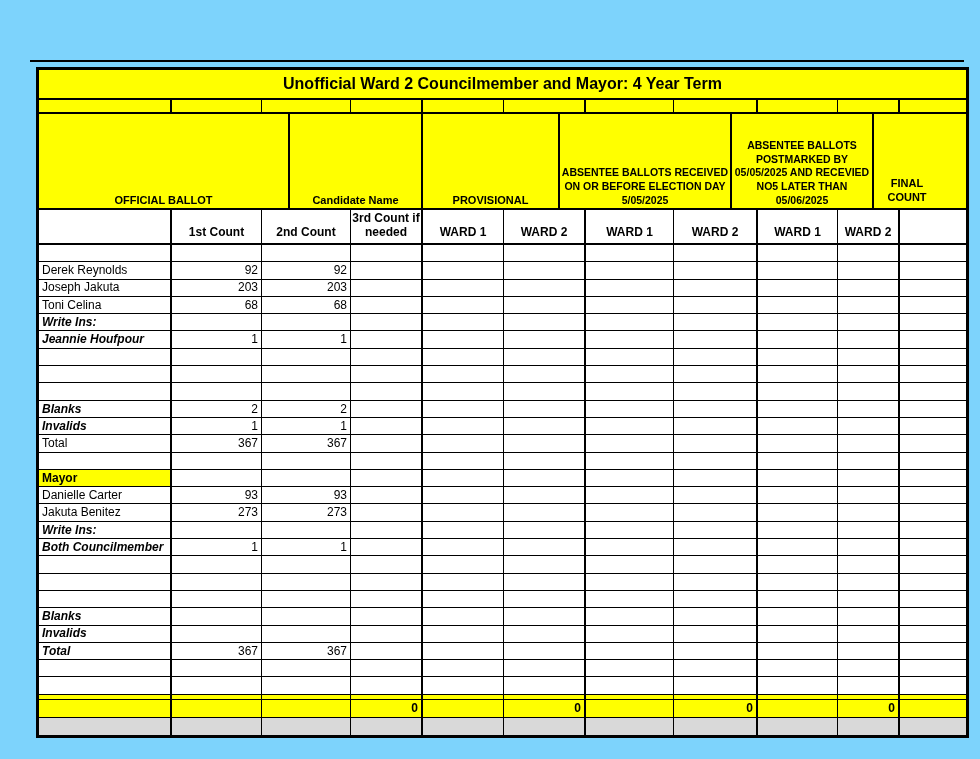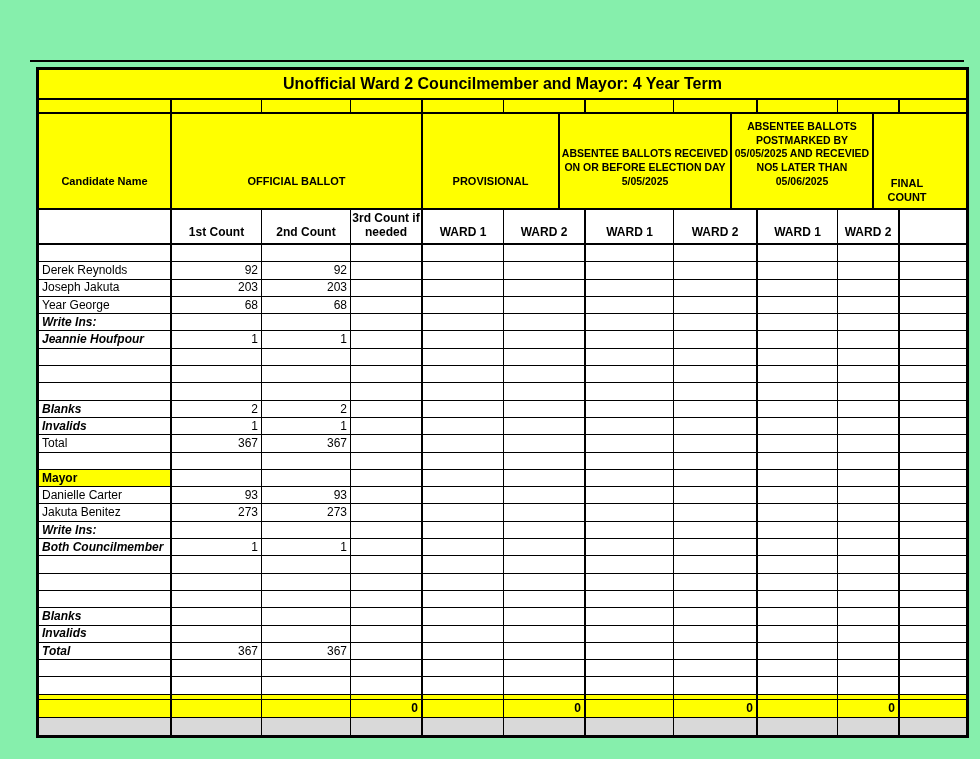--- a/index.html
+++ b/index.html
@@ -1,18 +1,18 @@
 <!DOCTYPE html>
 <html><head>
 <meta charset="utf-8">
 <style>
   * { margin:0; padding:0; box-sizing:border-box; }
   html,body { width:980px; height:759px; background:#ffffff; overflow:hidden;
               font-family:"Liberation Sans", sans-serif; color:#000; }
-  .page { position:relative; width:980px; height:759px; background:#86efac; }
+  .page { position:relative; width:980px; height:759px; background:#7dd3fc; }
 
   .top-rule { position:absolute; left:30px; top:60px; width:934px; height:2px; background:#000; }
 
   .sheet { position:absolute; left:36px; top:67px; width:933px; border:3px solid #000; background:#fff; }
 
   .trow { display:flex; border-bottom:1px solid #000; height:17.3px; }
   .cell { border-right:1px solid #000; overflow:hidden; white-space:nowrap;
           display:flex; align-items:center; font-size:12px; line-height:1.05; }
 
   
@@ -36,21 +36,21 @@
 
   .title-row { height:30px; background:#FFFF00; border-bottom:2px solid #000;
                display:flex; align-items:center; justify-content:center; }
   .title-text { font-size:16px; font-weight:bold; }
 
   .spacer-row { height:14px; background:#FFFF00; border-bottom:2px solid #000; }
   .spacer-row .cell { height:100%; background:#FFFF00; }
 
   .header-row { height:96px; background:#FFFF00; border-bottom:2px solid #000; }
   .header-row .cell { align-items:flex-end; justify-content:center; text-align:center;
-                      font-weight:bold; font-size:11px; padding-bottom:19px;
+                      font-weight:bold; font-size:11px; padding-bottom:0;
                       white-space:normal; line-height:1.32; }
   .header-row .abs { font-size:10.5px; }
   .header-row .fin { padding-bottom:3px; }
 
   .subheader-row { height:35px; background:#fff; border-bottom:2px solid #000; }
   .subheader-row .cell { align-items:flex-end; justify-content:center; text-align:center;
                          font-weight:bold; font-size:12px; padding-bottom:3px;
                          white-space:normal; line-height:1.15; }
 
   .label-cell { padding-left:3px; justify-content:flex-start; }
@@ -86,22 +86,22 @@
       <div class="cell c4"></div>
       <div class="cell c5"></div>
       <div class="cell c6"></div>
       <div class="cell c7"></div>
       <div class="cell c8"></div>
       <div class="cell c9"></div>
       <div class="cell c10"></div>
     </div>
 
     <div class="trow header-row">
+      <div class="cell g0">OFFICIAL BALLOT</div>
       <div class="cell c0">Candidate Name</div>
-      <div class="cell g0">OFFICIAL BALLOT</div>
       <div class="cell g1">PROVISIONAL</div>
       <div class="cell g2 abs">ABSENTEE BALLOTS RECEIVED ON OR BEFORE ELECTION DAY 5/05/2025</div>
       <div class="cell g3 abs">ABSENTEE BALLOTS POSTMARKED BY 05/05/2025 AND RECEVIED NO5 LATER THAN 05/06/2025</div>
       <div class="cell g4 fin">FINAL COUNT</div>
     </div>
 
     <div class="trow subheader-row">
       <div class="cell c0"></div>
       <div class="cell c1">1st Count</div>
       <div class="cell c2">2nd Count</div>
@@ -149,21 +149,21 @@
           <div class="cell c3 num-cell"></div>
           <div class="cell c4 num-cell"></div>
           <div class="cell c5 num-cell"></div>
           <div class="cell c6 num-cell"></div>
           <div class="cell c7 num-cell"></div>
           <div class="cell c8 num-cell"></div>
           <div class="cell c9 num-cell"></div>
           <div class="cell c10 num-cell"></div>
         </div>
         <div class="trow normal">
-          <div class="cell c0 label-cell">Year George</div>
+          <div class="cell c0 label-cell">Toni Celina</div>
           <div class="cell c1 num-cell">68</div>
           <div class="cell c2 num-cell">68</div>
           <div class="cell c3 num-cell"></div>
           <div class="cell c4 num-cell"></div>
           <div class="cell c5 num-cell"></div>
           <div class="cell c6 num-cell"></div>
           <div class="cell c7 num-cell"></div>
           <div class="cell c8 num-cell"></div>
           <div class="cell c9 num-cell"></div>
           <div class="cell c10 num-cell"></div>

